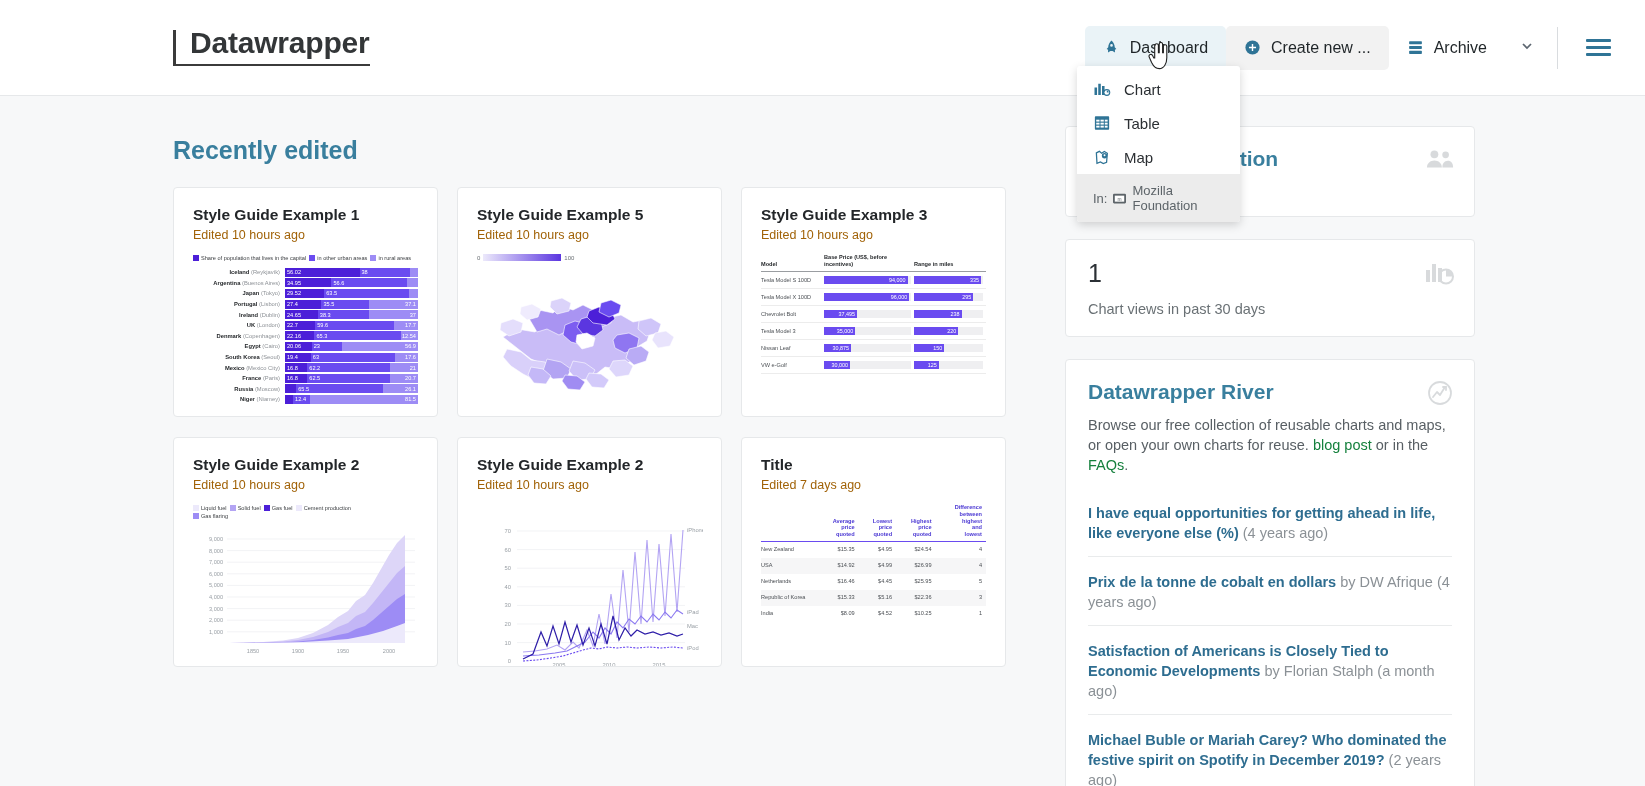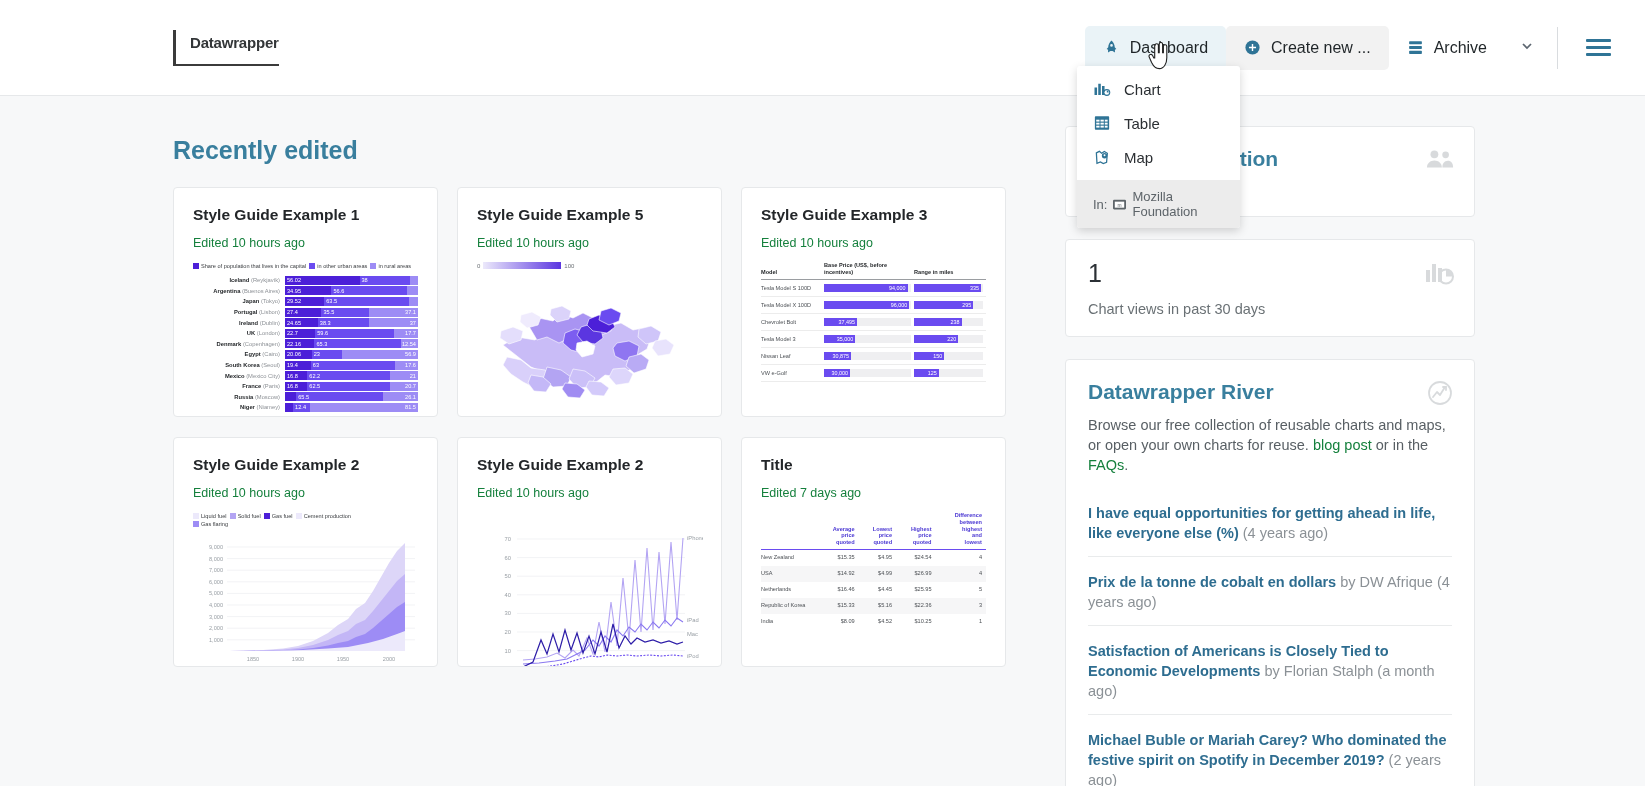--- a/index.html
+++ b/index.html
@@ -22,21 +22,21 @@
   }
   .logo-wrap {
     margin-left: 173px;
     padding-left: 14px;
     padding-bottom: 8px;
     border-left: 3px solid #3b3b3b;
     border-bottom: 2px solid #3b3b3b;
     display: inline-block;
   }
   .logo-text {
-    font-size: 15px; font-weight: 700; color: #333638; letter-spacing: -0.2px;
+    font-size: 30px; font-weight: 700; color: #333638; letter-spacing: -0.2px;
     line-height: 26px;
   }
   .header-right {
     margin-left: auto;
     display: flex;
     align-items: center;
     height: 100%;
     padding-right: 28px;
   }
   .nav-btn {
@@ -71,21 +71,20 @@
   }
   .dd-item {
     display: flex; align-items: center; gap: 13px;
     padding: 8px 16px; font-size: 15px; color: #2b2f33; cursor: pointer;
   }
   .dd-footer {
     background: #ececec;
     padding: 9px 16px;
     font-size: 13px; color: #5d6469;
     display: flex; align-items: center; gap: 6px;
-    margin-top: 6px;
   }
   .dd-footer .team { color: #5d6469; }
 
   .cursor-hand {
     position: absolute; left: 1148px; top: 42px; z-index: 70;
     font-size: 22px; color: #222;
     pointer-events: none;
   }
 
   
@@ -107,21 +106,21 @@
     background: #fff;
     border: 1px solid #e6e8ea;
     border-radius: 4px;
     height: 230px;
     padding: 17px 19px 0 19px;
     overflow: hidden;
     cursor: pointer;
     position: relative;
   }
   .card-title { font-size: 15.5px; color: #232629; font-weight: 700; line-height: 19px; }
-  .card-sub { font-size: 12.5px; color: #15803d; margin-top: 12px; }
+  .card-sub { font-size: 12.5px; color: #a16207; margin-top: 4px; }
   .thumb { margin-top: 12px; }
 
   
   .lg { font-size: 5.6px; color: #3a3d40; line-height: 8px; margin-bottom: 5px; }
   .lg i { display: inline-block; width: 6px; height: 6px; vertical-align: -1px; margin-right: 2px; }
   .brow { display: flex; align-items: center; height: 10.6px; font-size: 5.8px; }
   .blab { width: 92px; text-align: right; padding-right: 5px; color: #8d9196; white-space: nowrap; overflow: hidden; }
   .blab b { color: #25282b; }
   .bbar { flex: 1; display: flex; height: 9px; }
   .seg { display: flex; align-items: center; color: #fff; font-size: 5.6px; padding-left: 2px; overflow: hidden; }

